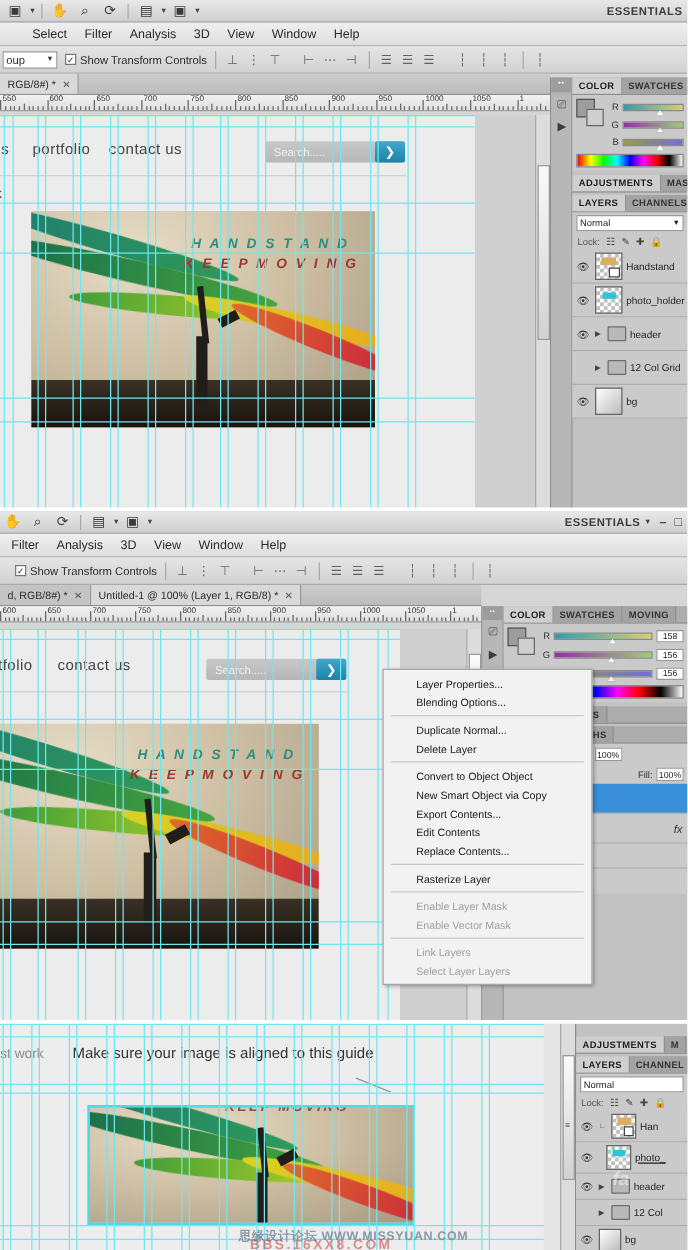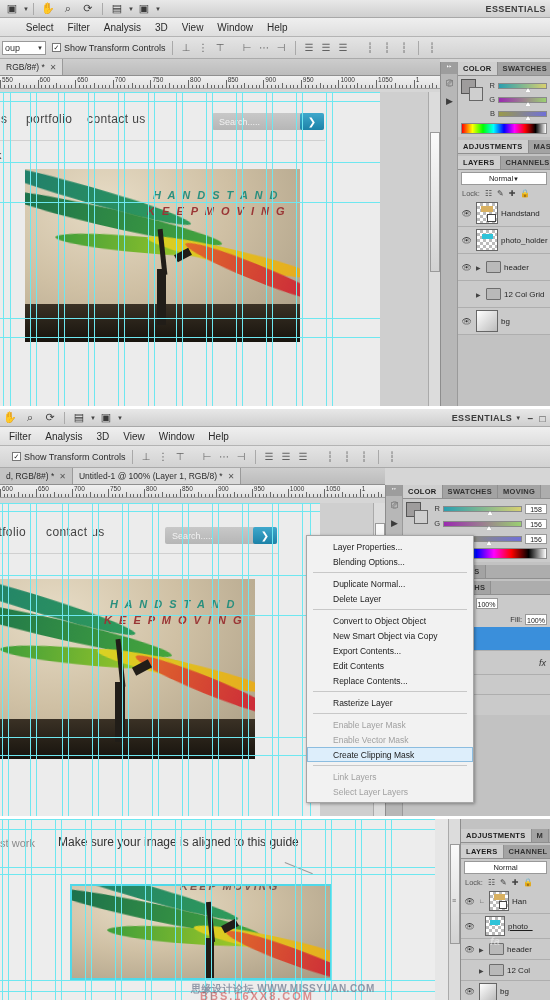--- a/index.html
+++ b/index.html
@@ -143,21 +143,21 @@
   .chan-val { width:22px;height:10px;background:#fff;border:1px solid #999;font-size:7px;color:#222;text-align:center;line-height:10px; }
   .chan-knob {
     position:absolute; bottom:-4px; width:0;height:0;
     border-left:3px solid transparent;border-right:3px solid transparent;border-bottom:4px solid #fff;
     filter:drop-shadow(0 0 0.5px #333);
   }
   .spectrum { height:11px; border:1px solid #8a8a8a;
     background:linear-gradient(to right,#ff0000,#ffff00,#00ff00,#00ffff,#0000ff,#ff00ff,#ff0000,#000,#fff); }
 
   .blend-row { display:flex; align-items:center; gap:3px; padding:2px 3px; }
-  .blend-sel { flex:1; height:13px; background:#fff; border:1px solid #999; font-size:7.5px; color:#222; display:flex; align-items:center; justify-content:center; padding:0 2px; }
+  .blend-sel { flex:1; height:13px; background:#fff; border:1px solid #999; font-size:7.5px; color:#222; display:flex; align-items:center; justify-content:space-between; padding:0 2px; }
   .op-lbl { font-size:7.5px; color:#333; }
   .op-val { width:22px;height:11px;background:#fff;border:1px solid #999;font-size:7px;text-align:center;line-height:11px;color:#222; }
 
   .lock-row { display:flex;align-items:center; gap:5px; padding:2px 4px; font-size:7.5px; color:#555; }
   .lock-ic { font-size:8px; color:#444; }
 
   .layer-row {
     display:flex; align-items:center; gap:3px; height:27px;
     border-bottom:1px solid #aeaeae; padding-left:2px; background:#cacaca;
   }
@@ -195,21 +195,21 @@
   }
   .sb-thumb { position:absolute; left:1px; width:10px; background:linear-gradient(#fafafa,#d2d2d2); border:1px solid #9a9a9a; }
 
   .annot-text { position:absolute; font-size:11px; color:#333; white-space:nowrap; }
   .annot-line { position:absolute; background:#9a9a9a; transform-origin:0 0; height:1px; }
 
   .wm { position:absolute; white-space:nowrap; pointer-events:none; }
   .wm-a { font-size:17px; font-weight:bold; color:rgba(150,170,200,.75); letter-spacing:1px; }
   .wm-b { font-size:10px; font-weight:bold; color:rgba(120,130,150,.8); letter-spacing:.5px; }
   .wm-c { font-size:11px; font-weight:bold; color:rgba(200,60,60,.55); letter-spacing:2px; }
-  .wm-edge { font-size:11px; font-style:italic; font-weight:bold; color:rgba(255,255,255,.45); }
+  .wm-edge { font-size:15px; font-style:italic; font-weight:bold; color:rgba(255,255,255,.45); }
 
   .divline { position:absolute; left:0; width:550px; height:2px; background:#ffffff; }
 </style>
 </head>
 <body>
 
 <div class="page">
 
   <div class="ps-panel" style="top:0;height:408px;">
 
@@ -947,21 +947,20 @@
         <div class="ctxitem">Convert to Object Object</div>
         <div class="ctxitem">New Smart Object via Copy</div>
         <div class="ctxitem">Export Contents...</div>
         <div class="ctxitem">Edit Contents</div>
         <div class="ctxitem">Replace Contents...</div>
         <div class="ctxsep"></div>
         <div class="ctxitem">Rasterize Layer</div>
         <div class="ctxsep"></div>
         <div class="ctxitem disabled">Enable Layer Mask</div>
         <div class="ctxitem disabled">Enable Vector Mask</div>
-        <div class="ctxitem hl">Create Clipping Mask</div>
         <div class="ctxsep"></div>
         <div class="ctxitem disabled">Link Layers</div>
         <div class="ctxitem disabled">Select Layer Layers</div>
       </div>
   </div>
 
   <div class="divline" style="top:816px;height:3px;"></div>
 
   <div class="ps-panel" style="top:819px;height:181px;">
 

